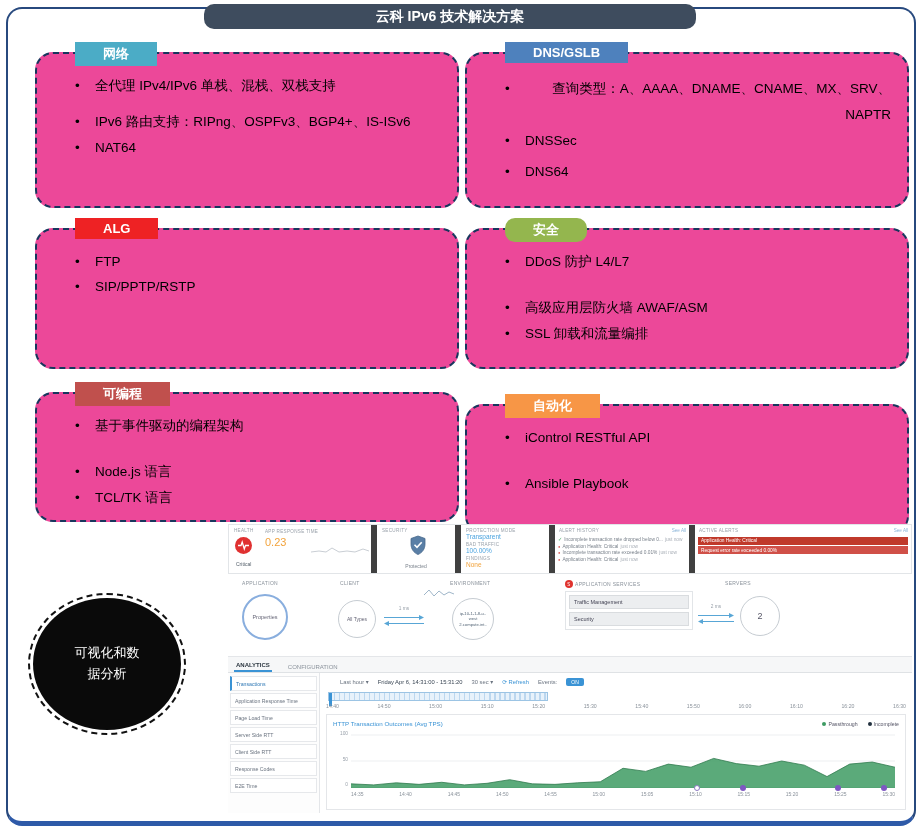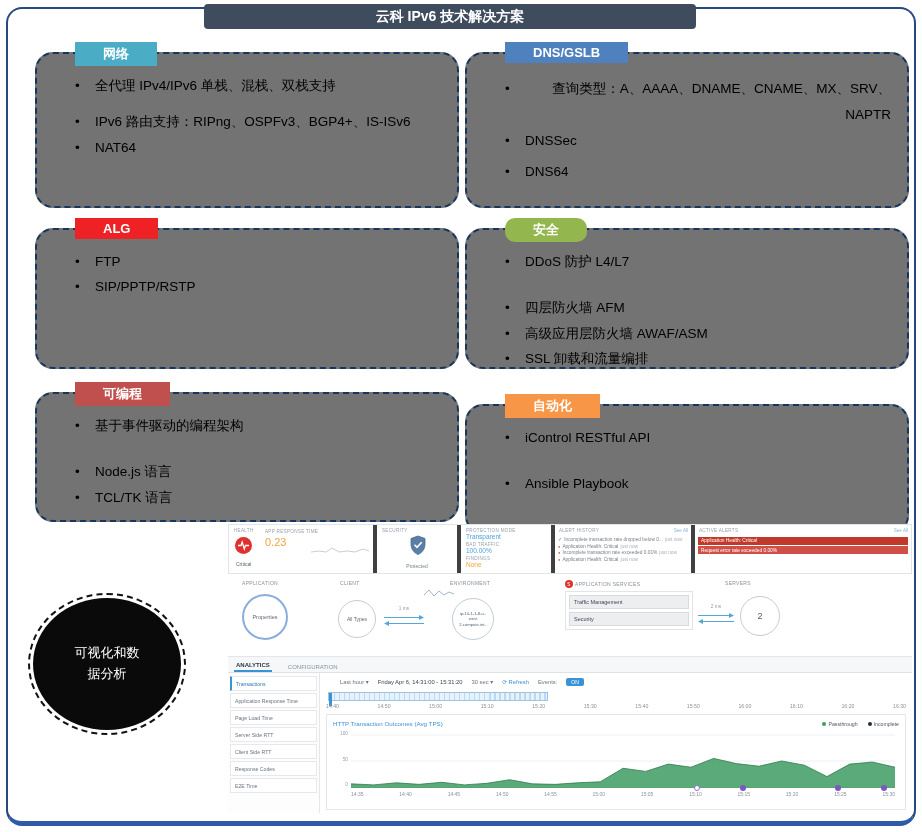--- a/index.html
+++ b/index.html
@@ -1,42 +1,42 @@
 <!DOCTYPE html>
 <html><head>
 <meta charset="utf-8">
 <style>
   html,body{margin:0;padding:0;background:#fff;}
   #slide{position:relative;width:922px;height:832px;background:#fff;overflow:hidden;
          font-family:"Liberation Sans","DejaVu Sans",sans-serif;color:#000;}
   #frame{position:absolute;left:6px;top:7px;right:6px;bottom:6px;border:2px solid #27497e;
          border-bottom:5px solid #2e5aa8;border-radius:16px;pointer-events:none;}
   #title-banner{position:absolute;left:204px;top:4px;width:492px;height:25px;background:#3e4c5e;
-         border-radius:4px;color:#fff;font-weight:bold;font-size:14px;display:flex;align-items:center;
+         border-radius:10px;color:#fff;font-weight:bold;font-size:14px;display:flex;align-items:center;
          justify-content:center;z-index:5;}
-  .fbox{position:absolute;border:2px dashed #17365d;border-radius:18px;background:#737373;}
+  .fbox{position:absolute;border:2px dashed #17365d;border-radius:18px;background:#ec4899;}
   .ftag{position:absolute;top:-12px;left:38px;color:#fff;font-weight:bold;font-size:13px;
         padding:3px 28px;white-space:nowrap;z-index:2;}
   .fbullets{list-style:none;margin:0;padding:22px 16px 0 34px;font-size:13.5px;color:#000;}
   .fbullets li{position:relative;padding-left:24px;margin-bottom:5px;line-height:1.5;}
   .fbullets li::before{content:"•";position:absolute;left:4px;}
   .gap-md{margin-bottom:16px !important;}
   .gap-lg{margin-bottom:26px !important;}
   .gap-sm{margin-bottom:10px !important;}
   .loose{line-height:1.9 !important;margin-bottom:4px !important;text-align:right;}
   
   #oval{position:absolute;left:28px;top:593px;width:158px;height:142px;border:2px dashed #111;
         border-radius:50%;padding:3px;box-sizing:border-box;}
   #oval .inner{width:100%;height:100%;border-radius:50%;background:#0a0a0a;display:flex;
         align-items:center;justify-content:center;}
   #oval .inner span{display:block;width:70px;color:#fff;font-size:13px;text-align:center;line-height:1.6;}
   
   #dashboard{position:absolute;left:228px;top:524px;width:684px;height:288px;background:#fff;color:#333;}
   .stats-row{display:flex;height:50px;border:1px solid #e2e5e8;box-sizing:border-box;}
-  .stat-panel{position:relative;border-right:4px solid #404040;box-sizing:border-box;height:100%;}
+  .stat-panel{position:relative;border-right:6px solid #404040;box-sizing:border-box;height:100%;}
   .w148{width:148px}.w128{width:128px}.w84{width:84px}.w94{width:94px}.w140{width:140px}.w88{flex:1}
   .cap{font-size:4.6px;color:#9aa2ab;letter-spacing:.3px;text-transform:uppercase;}
   .metric-value{font-size:11px;}
   .blue{color:#4aa3df}.orange{color:#f2a33c}
   .health-icon{position:absolute;left:6px;top:12px;}
   .health-status{position:absolute;left:7px;top:36px;font-size:5px;color:#55606b;}
   .art-block{position:absolute;left:36px;top:4px;width:108px;}
   .spark{position:absolute;}
   .seeall{font-size:4.6px;color:#8ab4d8;position:absolute;right:3px;top:3px;}
   .alert-item{display:flex;align-items:center;gap:2px;font-size:4.8px;color:#7a828c;
@@ -127,21 +127,20 @@
     <div class="ftag" style="background: rgb(238, 34, 36);">ALG</div>
     <ul class="fbullets">
       <li>FTP</li>
       <li>SIP/PPTP/RSTP</li>
     </ul>
   </div>
   <div class="fbox" style="left:465px;top:228px;width:440px;height:137px;">
     <div class="ftag" style="background: rgb(148, 182, 78); border-radius: 10px;">安全</div>
     <ul class="fbullets">
       <li class="gap-lg">DDoS 防护 L4/L7</li>
-      <li>四层防火墙 AFM</li>
       <li>高级应用层防火墙 AWAF/ASM</li>
       <li>SSL 卸载和流量编排</li>
     </ul>
   </div>
 
   <div class="fbox" style="left:35px;top:392px;width:420px;height:126px;">
     <div class="ftag" style="background: rgb(192, 80, 77);">可编程</div>
     <ul class="fbullets">
       <li class="gap-lg">基于事件驱动的编程架构</li>
       <li>Node.js 语言</li>

